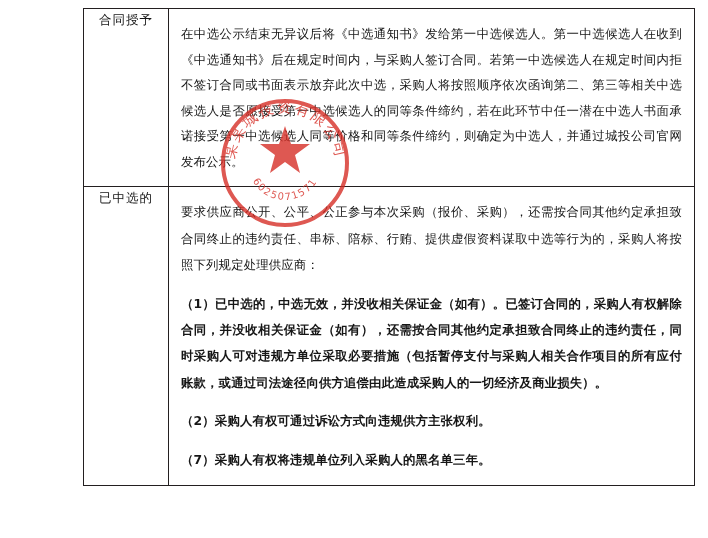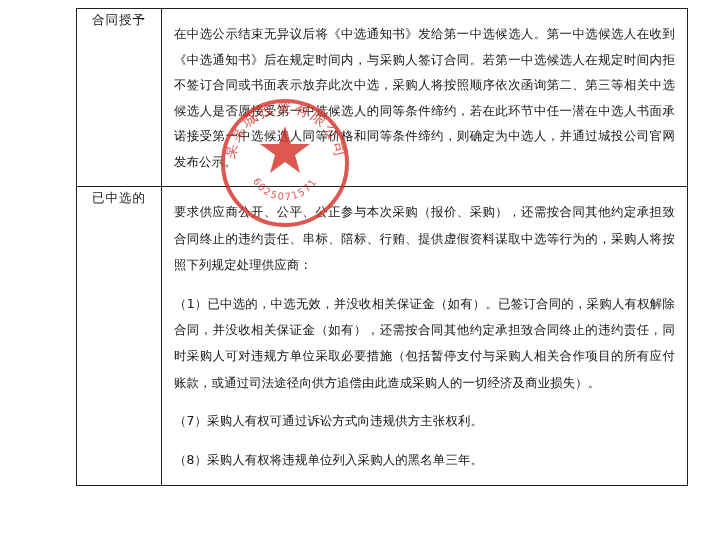--- a/index.html
+++ b/index.html
@@ -14,21 +14,21 @@
     font-family: "DejaVu Sans", "Liberation Sans", sans-serif;
   }
   .page {
     position: relative;
     width: 708px;
     height: 538px;
     background: #ffffff;
   }
   table.doc-table {
     position: absolute;
-    left: 76px;
+    left: 83px;
     top: 8px;
     width: 612px;
     border-collapse: collapse;
     table-layout: fixed;
   }
   table.doc-table td {
     border: 1px solid #231f20;
     vertical-align: top;
     padding: 0;
   }
@@ -51,20 +51,21 @@
     text-align: justify;
     text-justify: inter-ideograph;
     margin: 12px;
     letter-spacing: 0.15px;
   }
   .para + .para {
     margin-top: 1px;
   }
   .indent {
     text-indent: 0;
+    font-weight: bold;
   }
   .cell-2 .para {
     line-height: 2.13;
   }
   
   .seal {
     position: absolute;
     left: 218px;
     top: 96px;
     width: 134px;
@@ -90,22 +91,22 @@
         <td class="label-cell">合同授予</td>
         <td class="body-cell cell-1">
           <p class="para">在中选公示结束无异议后将《中选通知书》发给第一中选候选人。第一中选候选人在收到《中选通知书》后在规定时间内，与采购人签订合同。若第一中选候选人在规定时间内拒不签订合同或书面表示放弃此次中选，采购人将按照顺序依次函询第二、第三等相关中选候选人是否愿接受第一中选候选人的同等条件缔约，若在此环节中任一潜在中选人书面承诺接受第一中选候选人同等价格和同等条件缔约，则确定为中选人，并通过城投公司官网发布公示。</p>
         </td>
       </tr>
       <tr>
         <td class="label-cell">已中选的</td>
         <td class="body-cell cell-2">
           <p class="para">要求供应商公开、公平、公正参与本次采购（报价、采购），还需按合同其他约定承担致合同终止的违约责任、串标、陪标、行贿、提供虚假资料谋取中选等行为的，采购人将按照下列规定处理供应商：</p>
           <p class="para indent">（1）已中选的，中选无效，并没收相关保证金（如有）。已签订合同的，采购人有权解除合同，并没收相关保证金（如有），还需按合同其他约定承担致合同终止的违约责任，同时采购人可对违规方单位采取必要措施（包括暂停支付与采购人相关合作项目的所有应付账款，或通过司法途径向供方追偿由此造成采购人的一切经济及商业损失）。</p>
-          <p class="para indent">（7）采购人有权可通过诉讼方式向违规供方主张权利。</p>
-          <p class="para indent">（8）采购人有权将违规单位列入采购人的黑名单三年。</p>
+          <p class="para indent">（2）采购人有权可通过诉讼方式向违规供方主张权利。</p>
+          <p class="para indent">（7）采购人有权将违规单位列入采购人的黑名单三年。</p>
         </td>
       </tr>
     </tbody>
   </table>
 
   <div class="seal">
     <svg width="134" height="134" viewBox="0 0 134 134" xmlns="http://www.w3.org/2000/svg">
       <defs>
         <path id="arcTop" d="M 16,67 A 51,51 0 0 1 118,67" fill="none"></path>
         <path id="arcBottom" d="M 30,67 A 37,37 0 0 0 104,67" fill="none"></path>

